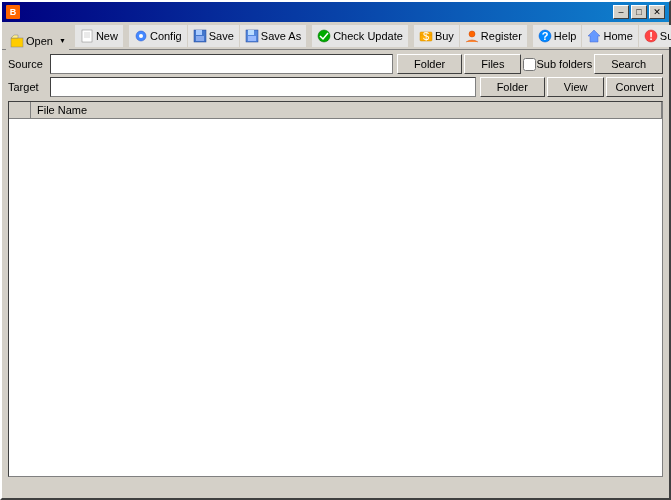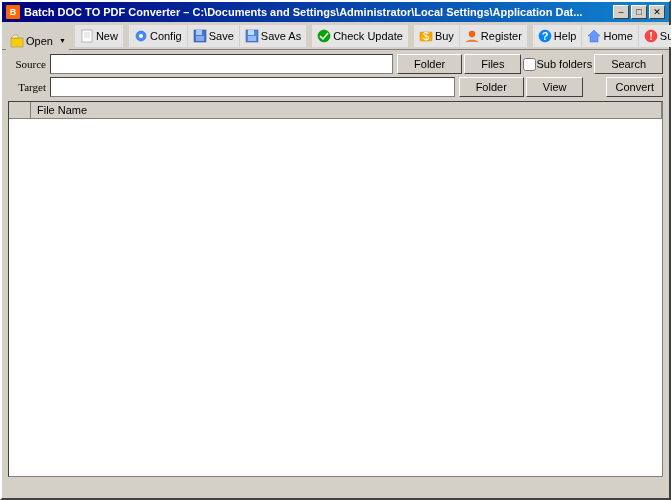--- a/index.html
+++ b/index.html
@@ -174,23 +174,22 @@
     }
 
     .field-row {
       display: flex;
       align-items: center;
       gap: 4px;
     }
 
     .field-label {
       width: 38px;
-      text-align: right;
-      flex-shrink: 0;
-      font-family: Liberation Serif, serif;
+      text-align: left;
+      flex-shrink: 0;
     }
 
     .field-input {
       flex: 1;
       height: 20px;
       background: white;
       border: 1px solid #808080;
       border-top-color: #404040;
       border-left-color: #404040;
       padding: 0 2px;
@@ -226,21 +225,20 @@
 
     .convert-btn {
       height: 20px;
       padding: 0 8px;
       background: #d4d0c8;
       border: 1px solid #fff;
       border-right-color: #404040;
       border-bottom-color: #404040;
       cursor: pointer;
       font-size: 11px;
-      margin-left: 21px;
     }
 
     .main-area {
       display: flex;
       flex-direction: column;
       flex: 1;
       padding: 0 6px 21px 6px;
       gap: 0;
     }
 
@@ -291,21 +289,20 @@
     }
   </style>
 </head>
 <body>
 
 <div class="window">
 
   <div class="title-bar">
     <div class="title-bar-left">
       <div class="title-icon">B</div>
-      <span class="title-text">Batch DOC TO PDF Converter – C:\Documents and Settings\Administrator\Local Settings\Application Dat...</span>
     </div>
     <div class="title-controls">
       <div class="title-btn">–</div>
       <div class="title-btn">□</div>
       <div class="title-btn close">✕</div>
     </div>
   </div>
 
   <div class="toolbar">
 

